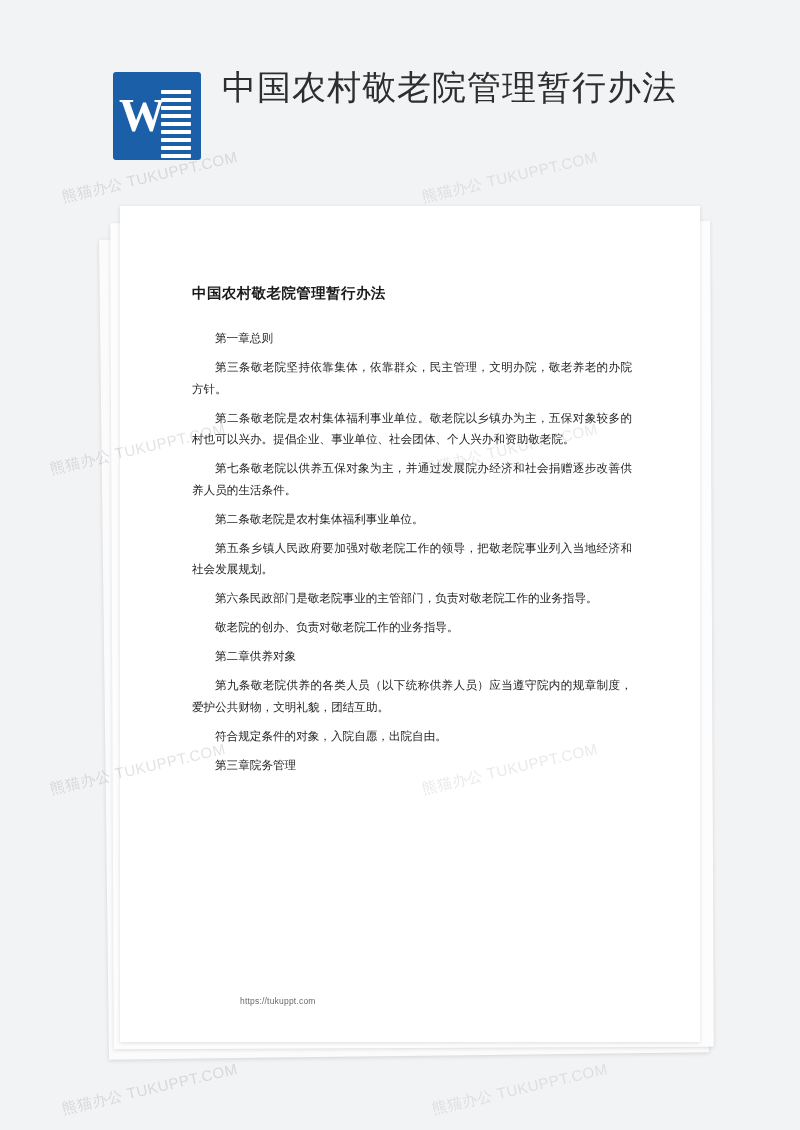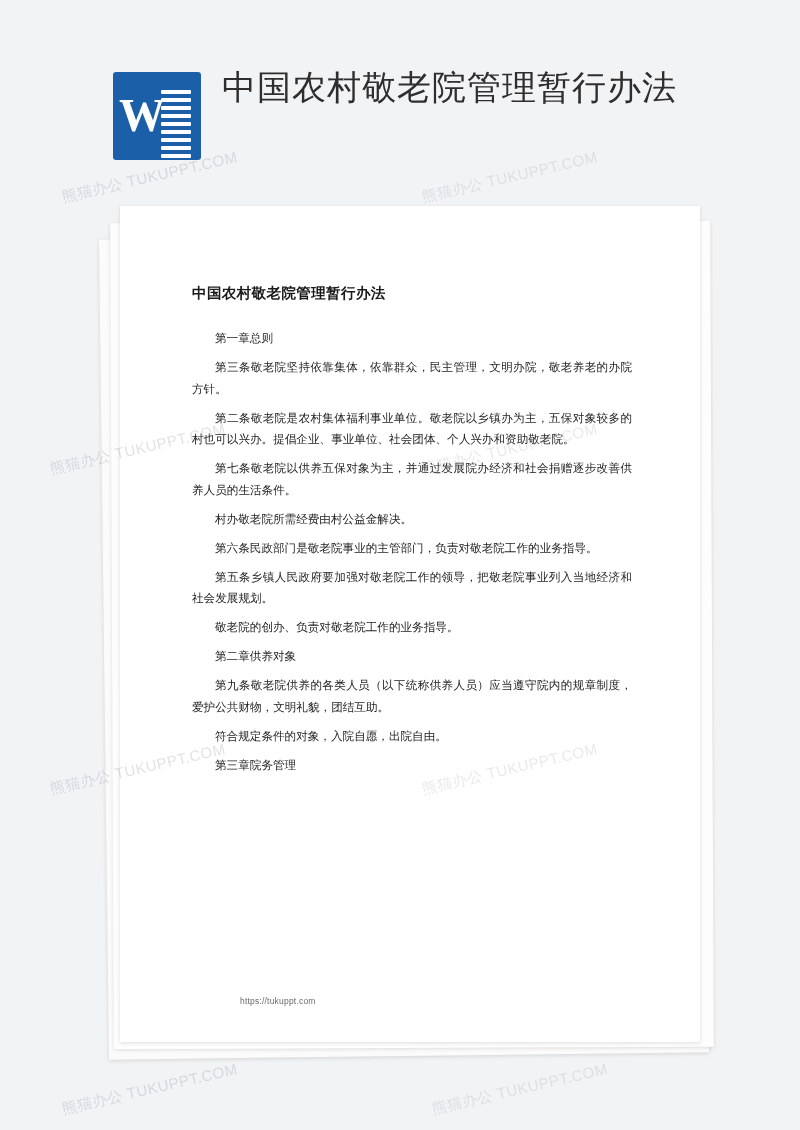--- a/index.html
+++ b/index.html
@@ -192,23 +192,23 @@
 <div class="sheet sheet-back1"></div>
 
 <div class="sheet sheet-front">
   <div class="page-body">
     <div class="page-title">中国农村敬老院管理暂行办法</div>
     <div class="para-list">
       <p class="para heading">第一章总则</p>
       <p class="para">第三条敬老院坚持依靠集体，依靠群众，民主管理，文明办院，敬老养老的办院方针。</p>
       <p class="para">第二条敬老院是农村集体福利事业单位。敬老院以乡镇办为主，五保对象较多的村也可以兴办。提倡企业、事业单位、社会团体、个人兴办和资助敬老院。</p>
       <p class="para">第七条敬老院以供养五保对象为主，并通过发展院办经济和社会捐赠逐步改善供养人员的生活条件。</p>
-      <p class="para">村办敬老院所需经费由村公益金解决。</p>
+      <p class="para">第二条敬老院是农村集体福利事业单位。</p>
+      <p class="para">第五条乡镇人民政府要加强对敬老院工作的领导，把敬老院事业列入当地经济和社会发展规划。</p>
       <p class="para">第六条民政部门是敬老院事业的主管部门，负责对敬老院工作的业务指导。</p>
-      <p class="para">第五条乡镇人民政府要加强对敬老院工作的领导，把敬老院事业列入当地经济和社会发展规划。</p>
       <p class="para">敬老院的创办、负责对敬老院工作的业务指导。</p>
       <p class="para heading">第二章供养对象</p>
       <p class="para">第九条敬老院供养的各类人员（以下统称供养人员）应当遵守院内的规章制度，爱护公共财物，文明礼貌，团结互助。</p>
       <p class="para">符合规定条件的对象，入院自愿，出院自由。</p>
       <p class="para heading">第三章院务管理</p>
     </div>
     <div class="page-url">https://tukuppt.com</div>
   </div>
 </div>
 

